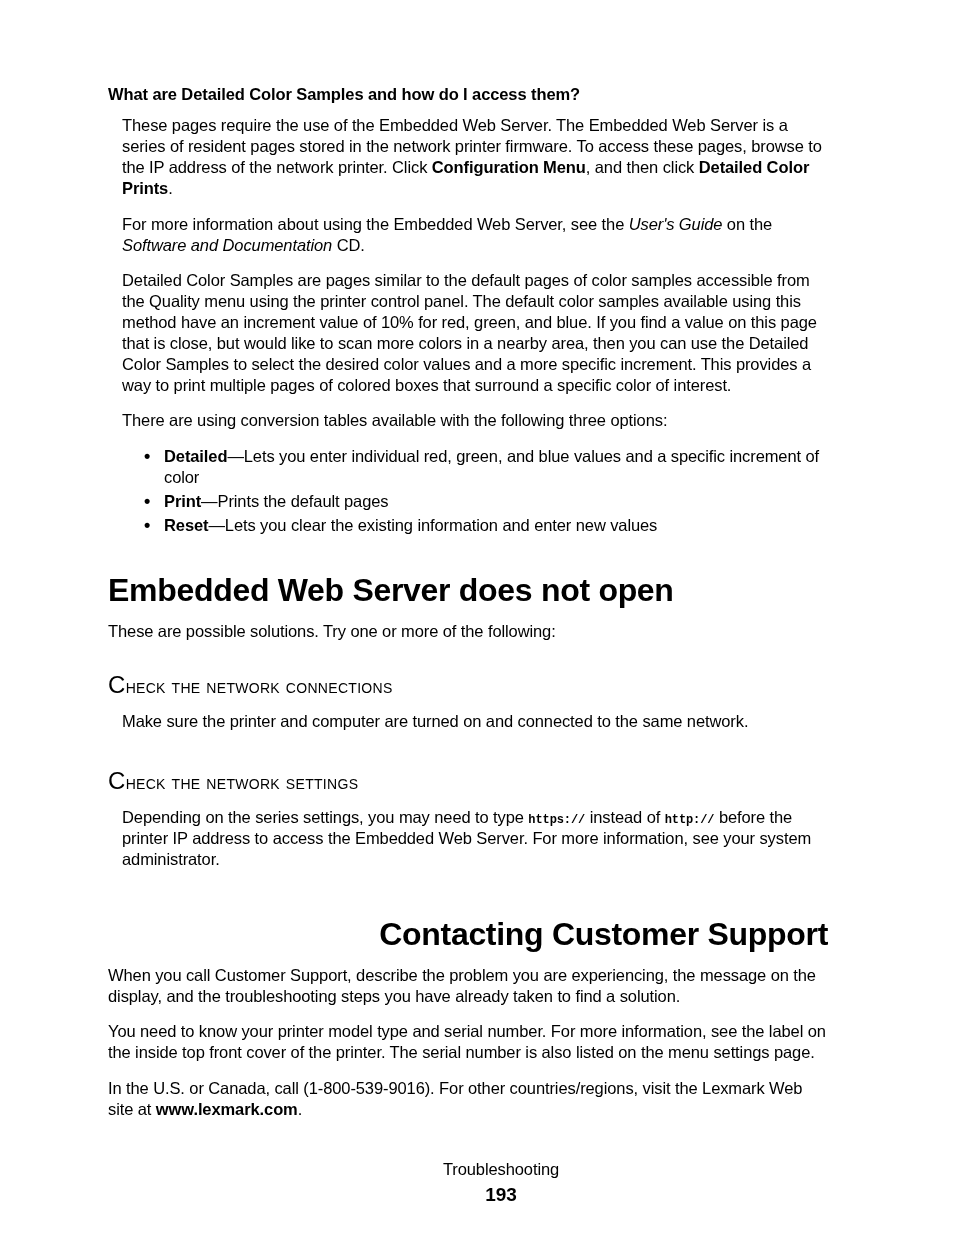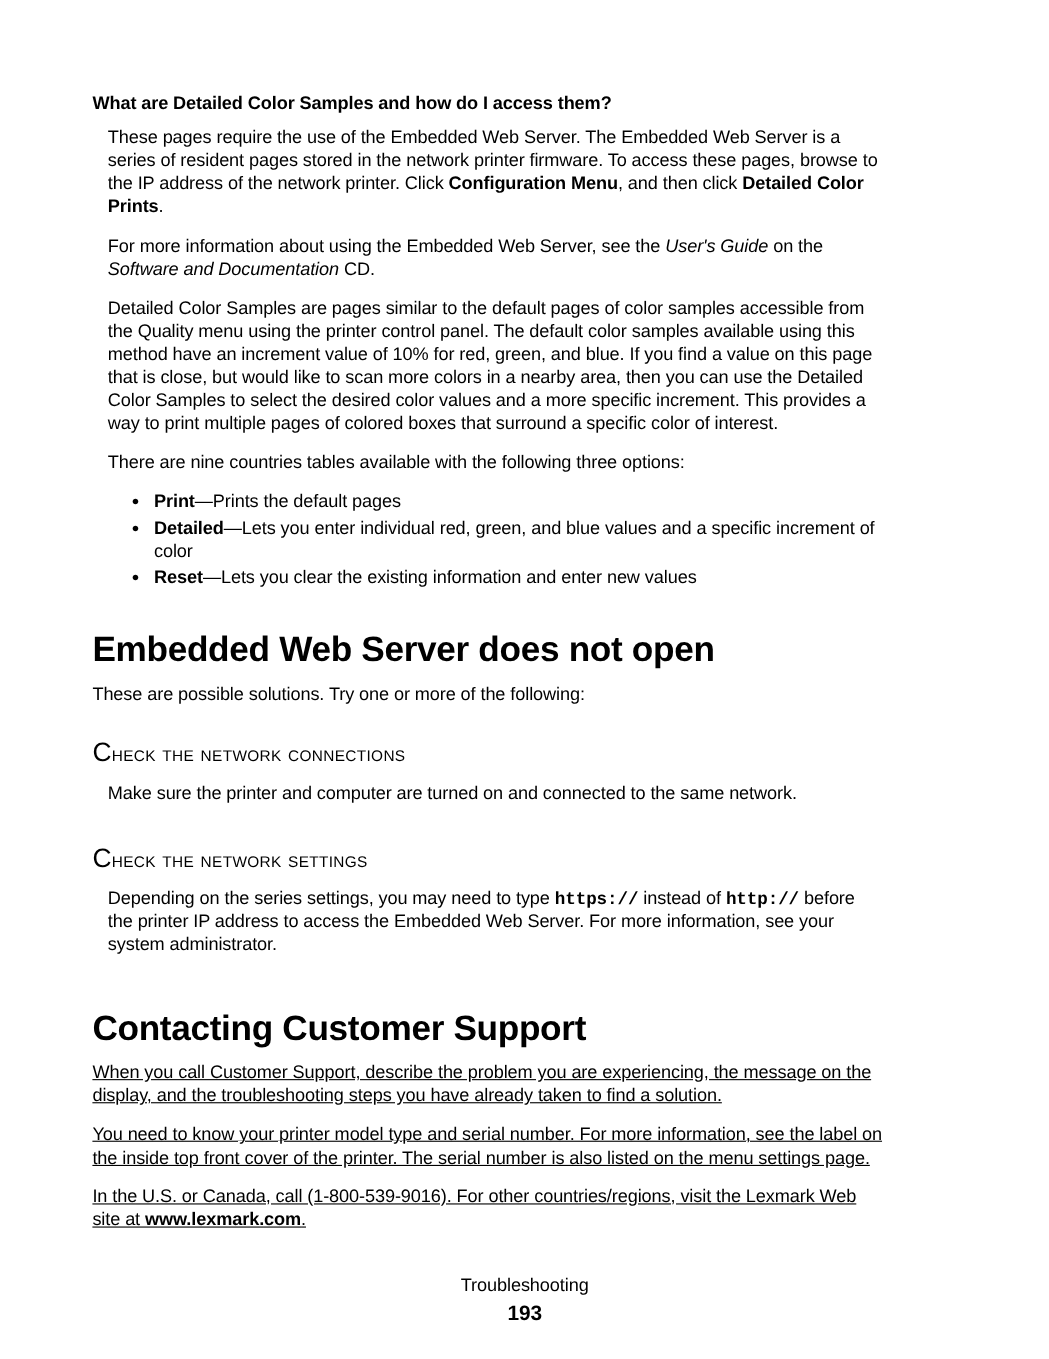--- a/index.html
+++ b/index.html
@@ -13,20 +13,21 @@
     box-sizing: border-box;
     width: 842px;
     min-height: 1235px;
     padding: 84px 38px 40px 84px;
     font-family: "Myriad Pro", "Segoe UI", "Helvetica Neue", Arial, sans-serif;
     color: #000;
     font-size: 16.5px;
     line-height: 1.28;
     position: relative;
     letter-spacing: -0.1px;
+    margin-left: 24px;
   }
   .q-heading {
     font-weight: 700;
     font-size: 16.5px;
     margin: 0 0 10px 0;
   }
   .para {
     margin: 0 0 14px 14px;
     text-align: left;
   }
@@ -69,82 +70,81 @@
     font-variant: small-caps;
     letter-spacing: 0.3px;
   }
   h2.sub .first { font-size: 24px; }
   .sub-para {
     margin: 0 0 14px 14px;
   }
   .mono {
     font-family: "Courier New", Courier, monospace;
     font-weight: 700;
-    font-size: 16px;
+    font-size: 12px;
   }
   .footer {
     position: absolute;
     bottom: 28px;
     left: 0;
     width: 954px;
     text-align: center;
     font-family: "Trebuchet MS", "Segoe UI", Arial, sans-serif;
   }
   .footer .ft-title {
     font-size: 16.5px;
     font-weight: 400;
   }
   .footer .ft-page {
     font-size: 19px;
     font-weight: 700;
     margin-top: 3px;
   }
   .plain-para {
     margin: 0 0 14px 0;
-    text-decoration: underline;
   }
 </style>
 </head>
 <body>
 
 <div class="page">
 
   <p class="q-heading">What are Detailed Color Samples and how do I access them?</p>
 
   <p class="para">
     <span>These pages require the use of the Embedded Web Server. The Embedded Web Server is a series of resident pages stored in the network printer firmware. To access these pages, browse to the IP address of the network printer. Click </span><span class="bold">Configuration Menu</span><span>, and then click </span><span class="bold">Detailed Color Prints</span><span>.</span>
   </p>
 
   <p class="para">
     <span>For more information about using the Embedded Web Server, see the </span><span class="italic">User's Guide</span><span> on the </span><span class="italic">Software and Documentation</span><span> CD.</span>
   </p>
 
   <p class="para">Detailed Color Samples are pages similar to the default pages of color samples accessible from the Quality menu using the printer control panel. The default color samples available using this method have an increment value of 10% for red, green, and blue. If you find a value on this page that is close, but would like to scan more colors in a nearby area, then you can use the Detailed Color Samples to select the desired color values and a more specific increment. This provides a way to print multiple pages of colored boxes that surround a specific color of interest.</p>
 
-  <p class="para">There are nine countries tables available with the following three options:</p>
+  <p class="para">There are using conversion tables available with the following three options:</p>
 
   <ul class="bullets">
+    <li><span class="bold">Detailed</span><span>—Lets you enter individual red, green, and blue values and a specific increment of color</span></li>
     <li><span class="bold">Print</span><span>—Prints the default pages</span></li>
-    <li><span class="bold">Detailed</span><span>—Lets you enter individual red, green, and blue values and a specific increment of color</span></li>
     <li><span class="bold">Reset</span><span>—Lets you clear the existing information and enter new values</span></li>
   </ul>
 
 
   <h1 class="section">Embedded Web Server does not open</h1>
   <p class="lead">These are possible solutions. Try one or more of the following:</p>
 
   <h2 class="sub"><span class="first">C</span><span>heck the network connections</span></h2>
   <p class="sub-para">Make sure the printer and computer are turned on and connected to the same network.</p>
 
   <h2 class="sub" style="margin-top:34px;"><span class="first">C</span><span>heck the network settings</span></h2>
   <p class="sub-para">
     <span>Depending on the series settings, you may need to type </span><span class="mono">https://</span><span> instead of </span><span class="mono">http://</span><span> before the printer IP address to access the Embedded Web Server. For more information, see your system administrator.</span>
   </p>
 
-  <h1 class="section" style="margin-top:44px;">Contacting Customer Support</h1>
+  <h1 class="section" style="margin-top:44px;text-align:right;">Contacting Customer Support</h1>
   <p class="plain-para">When you call Customer Support, describe the problem you are experiencing, the message on the display, and the troubleshooting steps you have already taken to find a solution.</p>
   <p class="plain-para">You need to know your printer model type and serial number. For more information, see the label on the inside top front cover of the printer. The serial number is also listed on the menu settings page.</p>
   <p class="plain-para">
     <span>In the U.S. or Canada, call (1-800-539-9016). For other countries/regions, visit the Lexmark Web site at </span><span class="bold">www.lexmark.com</span><span>.</span>
   </p>
 
   <div class="footer">
     <div class="ft-title">Troubleshooting</div>
     <div class="ft-page">193</div>
   </div>

